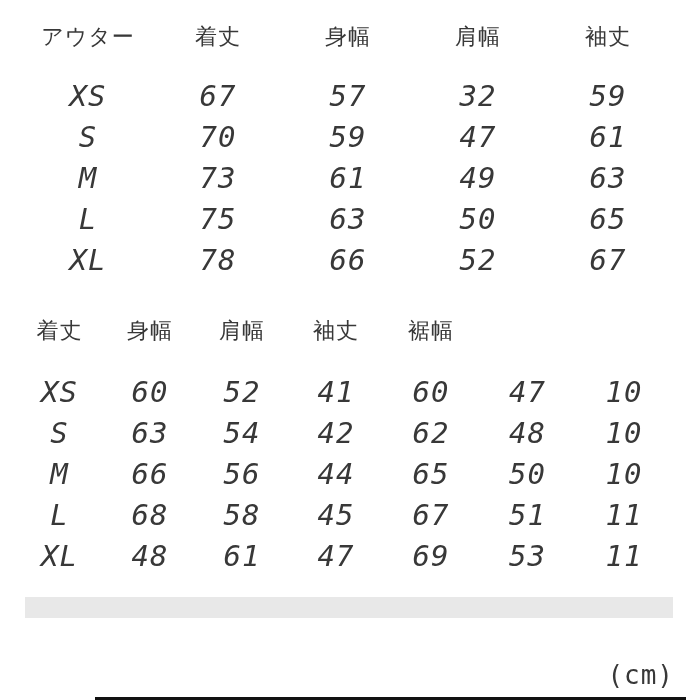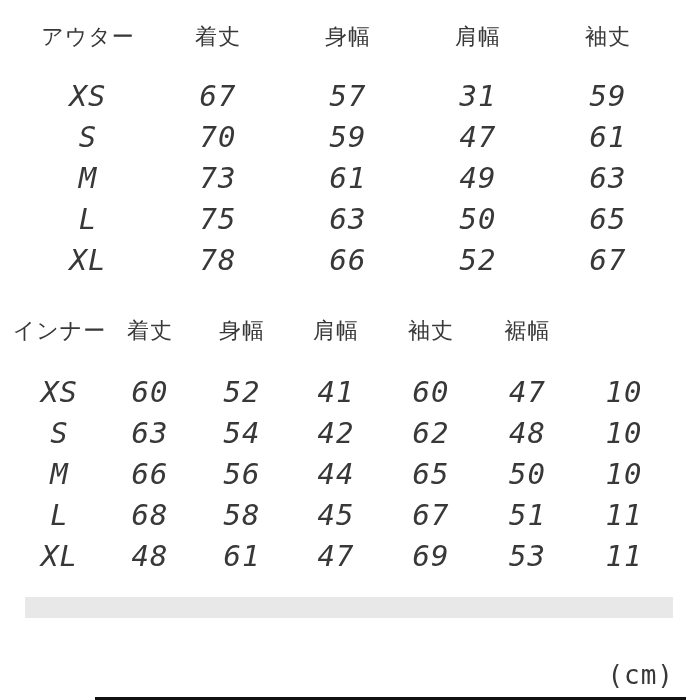--- a/index.html
+++ b/index.html
@@ -53,21 +53,21 @@
   <span class="h">身幅</span>
   <span class="h">肩幅</span>
   <span class="h">袖丈</span>
 </div>
 
 <div id="body1" class="grid g1 body-rows">
   <div class="row">
     <span class="size">XS</span>
     <span class="num">67</span>
     <span class="num">57</span>
-    <span class="num">31</span>
+    <span class="num">32</span>
     <span class="num">59</span>
   </div>
   <div class="row">
     <span class="size">S</span>
     <span class="num">70</span>
     <span class="num">59</span>
     <span class="num">47</span>
     <span class="num">61</span>
   </div>
   <div class="row">
@@ -87,21 +87,20 @@
   <div class="row">
     <span class="size">XL</span>
     <span class="num">78</span>
     <span class="num">66</span>
     <span class="num">52</span>
     <span class="num">67</span>
   </div>
 </div>
 
 <div id="head2" class="grid g2 head-row">
-  <span class="h">インナー</span>
   <span class="h">着丈</span>
   <span class="h">身幅</span>
   <span class="h">肩幅</span>
   <span class="h">袖丈</span>
   <span class="h">裾幅</span>
 </div>
 
 <div id="body2" class="grid g2 body-rows">
   <div class="row">
     <span class="size">XS</span>

